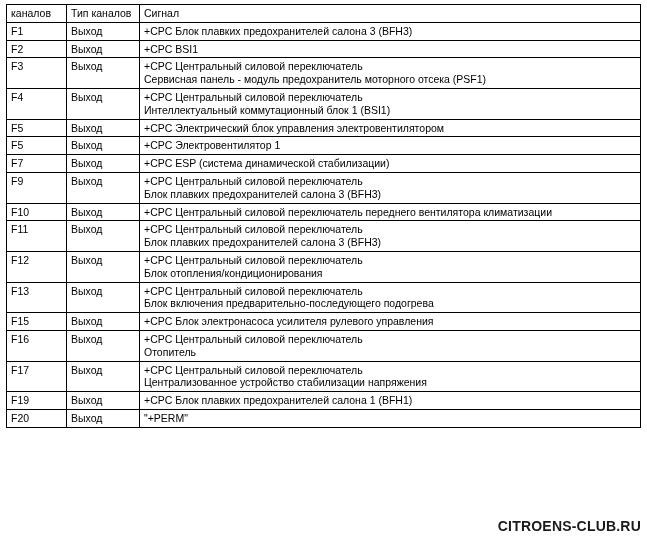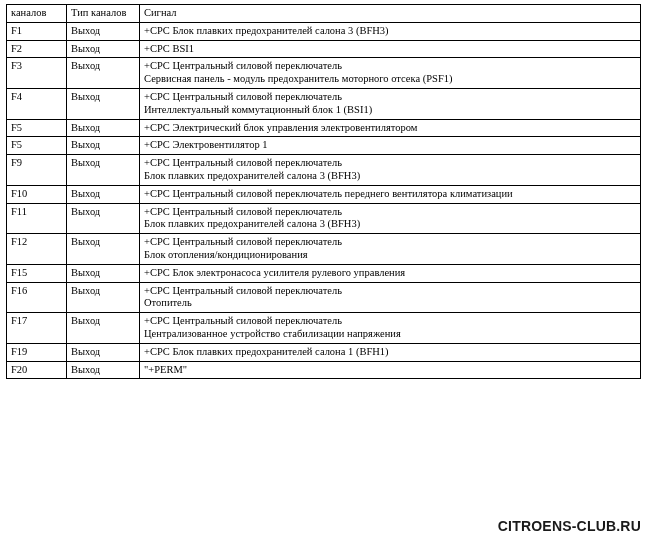--- a/index.html
+++ b/index.html
@@ -20,21 +20,20 @@
     left: 6px;
     top: 4px;
     width: 634px;
   }
   table.fuse-table {
     border-collapse: collapse;
     table-layout: fixed;
     width: 634px;
     font-size: 10.5px;
     line-height: 1.22;
-    font-family: Liberation Serif, serif;
   }
   table.fuse-table td {
     border: 1px solid #000000;
     padding: 2px 3px 2px 4px;
     vertical-align: top;
     height: 12px;
   }
   col.c-chan { width: 60px; }
   col.c-type { width: 73px; }
   col.c-sig  { width: 501px; }
@@ -120,20 +119,27 @@
       </tr>
 
       <tr>
         <td>F5</td>
         <td>Выход</td>
         <td>
             <span class="cell-line">+CPC Электровентилятор 1</span>
           </td>
       </tr>
 
+      <tr>
+        <td>F7</td>
+        <td>Выход</td>
+        <td>
+            <span class="cell-line">+CPC ESP (система динамической стабилизации)</span>
+          </td>
+      </tr>
 
 
       <tr class="row-2">
         <td>F9</td>
         <td>Выход</td>
         <td>
           <span class="cell-line">+CPC Центральный силовой переключатель</span>
           <span class="cell-line">Блок плавких предохранителей салона 3 (BFH3)</span>
         </td>
       </tr>
@@ -157,20 +163,28 @@
 
       <tr class="row-2">
         <td>F12</td>
         <td>Выход</td>
         <td>
           <span class="cell-line">+CPC Центральный силовой переключатель</span>
           <span class="cell-line">Блок отопления/кондиционирования</span>
         </td>
       </tr>
 
+      <tr class="row-2">
+        <td>F13</td>
+        <td>Выход</td>
+        <td>
+          <span class="cell-line">+CPC Центральный силовой переключатель</span>
+          <span class="cell-line">Блок включения предварительно-последующего подогрева</span>
+        </td>
+      </tr>
 
 
       <tr>
         <td>F15</td>
         <td>Выход</td>
         <td>
             <span class="cell-line">+CPC Блок электронасоса усилителя рулевого управления</span>
           </td>
       </tr>
 

